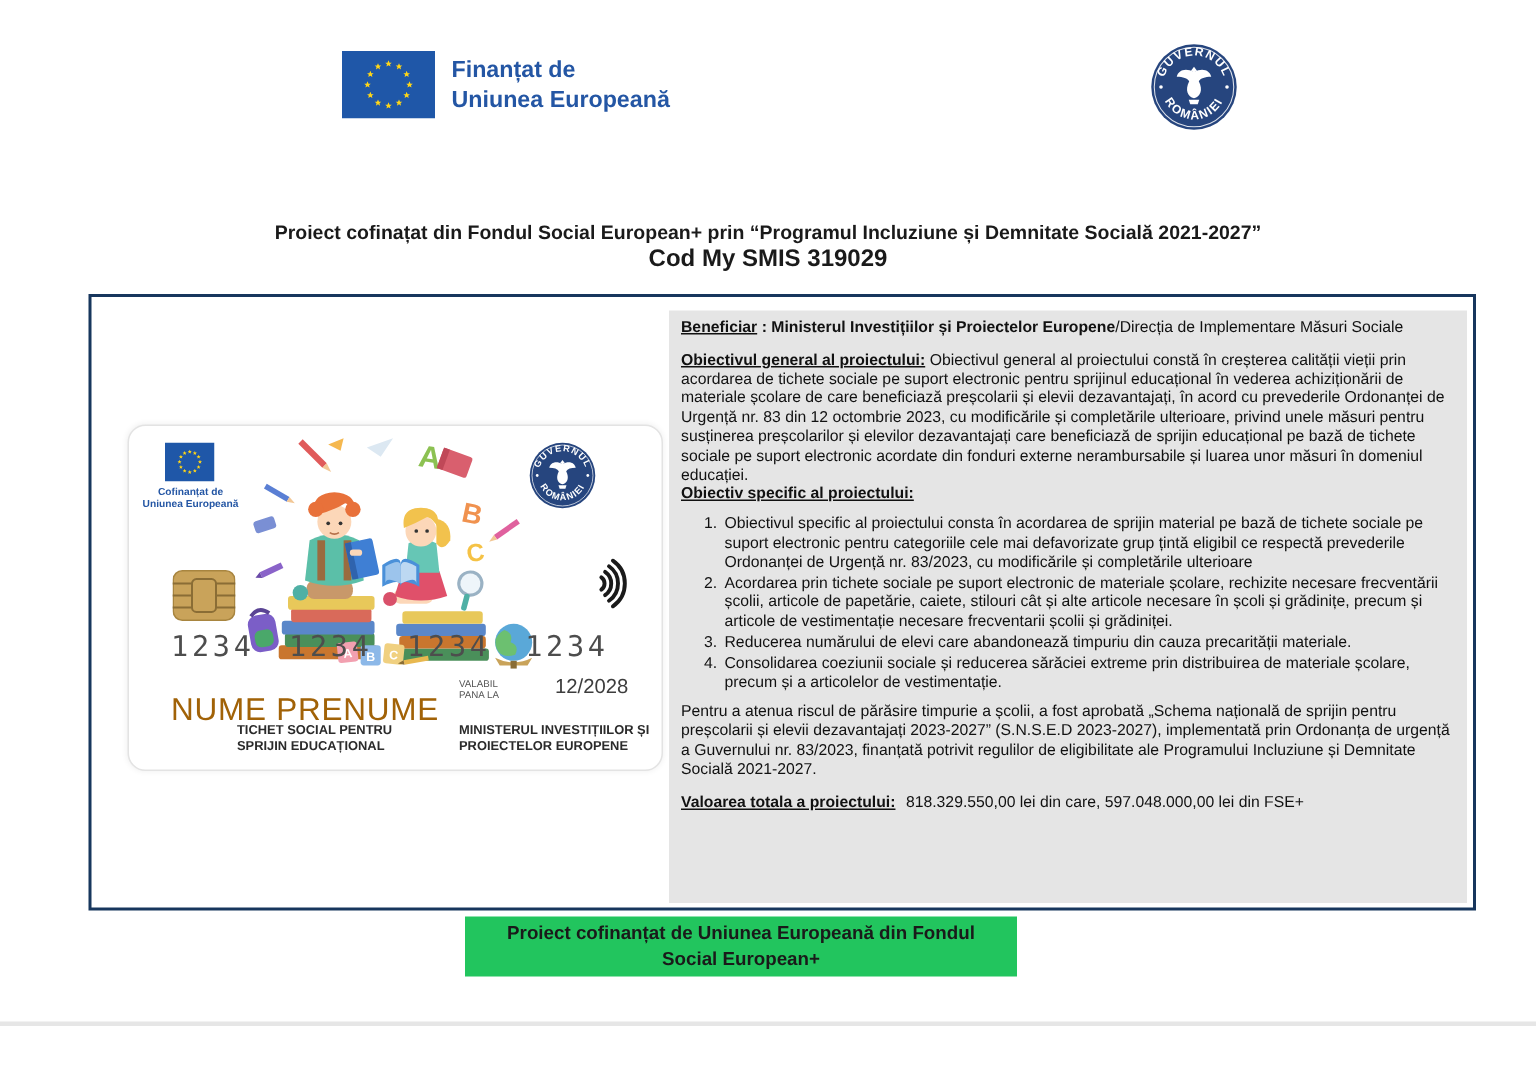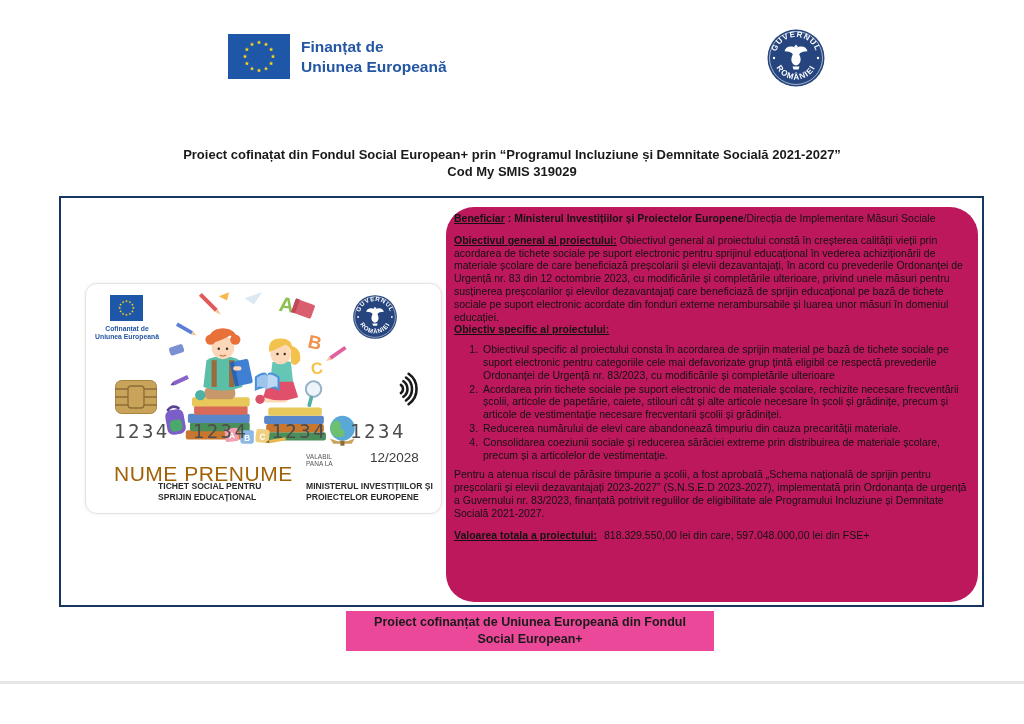--- a/index.html
+++ b/index.html
@@ -11,21 +11,21 @@
   .eu-logo-block svg{display:block;}
   .eu-logo-text{font-size:15.5px;font-weight:bold;color:#2456a4;line-height:1.28;}
   .gov-seal{position:absolute;left:766px;top:28px;}
 
   
   .page-title{position:absolute;left:30px;right:30px;top:118px;text-align:center;
               font-weight:bold;font-size:15.5px;letter-spacing:0.1px;}
   .page-subtitle{position:absolute;left:30px;right:30px;top:147px;text-align:center;
                  font-weight:bold;font-size:13px;}
   .smis-code{position:absolute;left:30px;right:30px;top:164px;text-align:center;
-             font-weight:bold;font-size:13px;}
+             font-weight:bold;font-size:16px;}
 
   
   .main-box{position:absolute;left:59px;top:196px;width:921px;height:407px;
             border:2px solid #17365d;background:#fff;}
 
   
   .card{position:absolute;left:24px;top:85px;width:355px;height:229px;background:#fff;
         border:1px solid #e3e3e3;border-radius:12px;box-shadow:0 0 4px rgba(0,0,0,.07);}
   .card-flag{position:absolute;left:24px;top:11px;}
   .card-flag-caption{position:absolute;left:6px;top:41px;width:70px;text-align:center;
@@ -36,35 +36,35 @@
   .contactless{position:absolute;left:306px;top:86px;}
   .card-number{position:absolute;left:28px;top:136px;font-family:"DejaVu Sans Mono",monospace;
                font-size:19px;color:#4d4d4d;letter-spacing:2.5px;word-spacing:9px;}
   .card-name{position:absolute;left:28px;top:178px;font-size:21px;color:#a16207;letter-spacing:.5px;}
   .valid-label{position:absolute;left:220px;top:169px;font-size:6.5px;color:#555;line-height:1.15;}
   .valid-value{position:absolute;left:252px;top:166px;font-size:13.5px;color:#3d3d3d;margin-left:32px;}
   .card-type{position:absolute;left:28px;top:197px;font-size:8.6px;font-weight:bold;color:#2b2b2b;line-height:1.3;margin-left:44px;}
   .card-issuer{position:absolute;left:220px;top:197px;font-size:8.6px;font-weight:bold;color:#2b2b2b;line-height:1.3;}
 
   
-  .panel{position:absolute;left:385px;top:9px;width:516px;height:381px;background:#be185d;
-         padding:5px 8px 9px 8px;font-size:10.5px;line-height:1.22;color:#111;overflow:hidden;border-radius:28px;}
+  .panel{position:absolute;left:385px;top:9px;width:516px;height:381px;background:#e5e5e5;
+         padding:5px 8px 9px 8px;font-size:10.5px;line-height:1.22;color:#111;overflow:hidden;}
   .panel p{margin:0 0 7px 0;}
   .panel .lbl{font-weight:bold;text-decoration:underline;margin-right:3px;}
   .panel .b{font-weight:bold;}
   .panel ol{margin:7px 0 7px 0;padding-left:27px;}
   .panel li{margin:0 0 1px 0;padding-left:2px;}
   .panel .tight{margin-bottom:0;}
   .panel .gap-after{margin-bottom:9px;}
   .valoare-value{margin-left:4px;}
 
   
-  .footer-box{position:absolute;left:310px;top:611px;width:368px;background:#ec4899;
+  .footer-box{position:absolute;left:310px;top:611px;width:368px;background:#22c55e;
               text-align:center;font-weight:bold;font-size:12.5px;line-height:1.35;padding:3px 12px;
-              box-sizing:border-box;margin-left:36px;}
+              box-sizing:border-box;}
   .bottom-artifact{position:absolute;left:0;right:0;bottom:0;height:3px;background:#e6e6e6;}
 </style>
 </head>
 <body>
 
 <div class="page">
 
   <div class="eu-logo-block">
     <svg width="62" height="45" viewBox="0 0 62 45">
       <defs>

